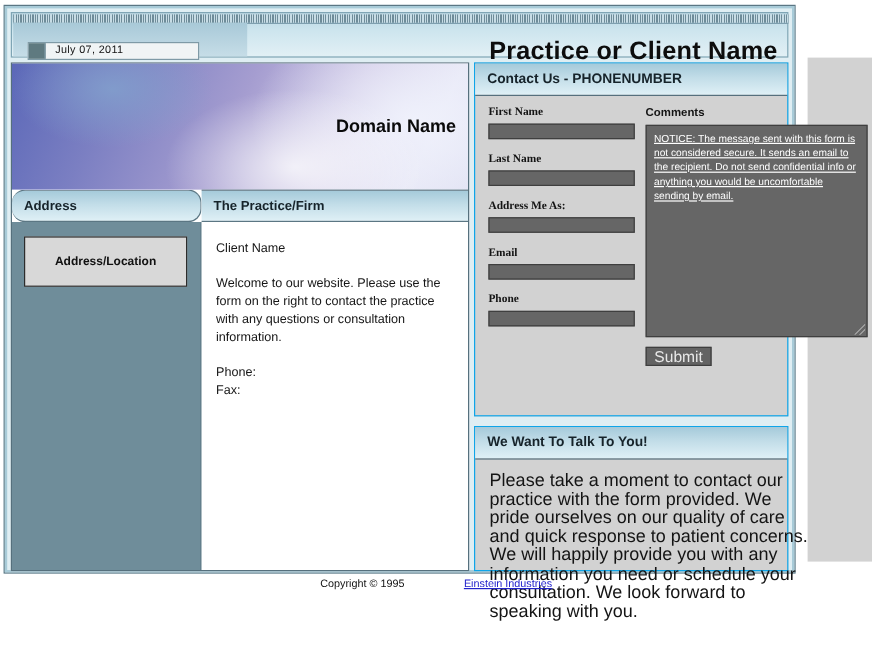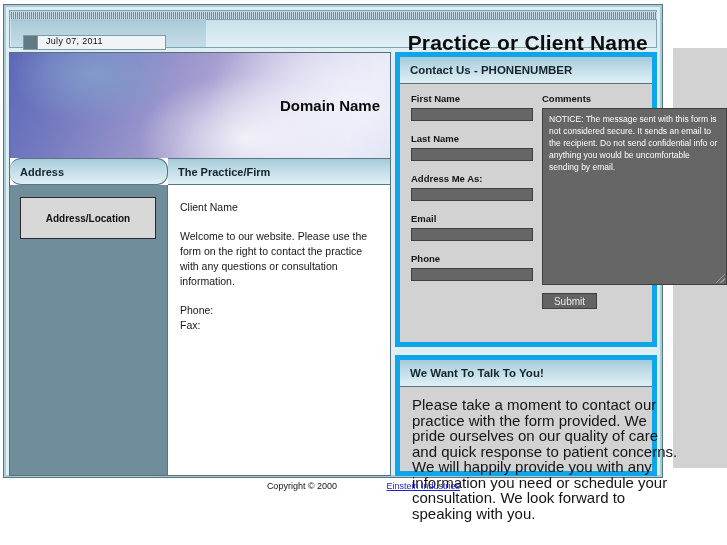--- a/index.html
+++ b/index.html
@@ -207,21 +207,21 @@
     position: absolute;
     left: 391px;
     top: 47px;
     width: 262px;
     height: 424px;
   }
   .panel {
     position: absolute;
     left: 0;
     width: 262px;
-    border: 5px solid #0ea5e9;
+    border: 1px solid #0ea5e9;
     box-sizing: border-box;
     background: #d2d2d2;
   }
   .panel-head {
     height: 26px;
     background: linear-gradient(to bottom, #a5cada 0%, #c2dde8 45%, #dff0f6 100%);
     border-bottom: 1px solid #56707d;
     display: flex;
     align-items: center;
     padding-left: 10px;
@@ -235,20 +235,21 @@
 
   .form-area {
     position: relative;
     height: 267px;
   }
   .form-left {
     position: absolute;
     left: 11px;
     top: 9px;
     width: 128px;
+    font-family: Liberation Serif, serif;
   }
   .fld-label {
     font-size: 9.5px;
     font-weight: bold;
     color: #141414;
     margin-bottom: 4px;
     white-space: nowrap;
   }
   .fld-input {
     width: 122px;
@@ -273,20 +274,21 @@
     width: 185px;
     height: 177px;
     background: #666666;
     border: 1px solid #3f3f3f;
     box-sizing: border-box;
     padding: 4px 6px;
     font-size: 8.5px;
     line-height: 12px;
     color: #ffffff;
     overflow: hidden;
+    text-decoration: underline;
   }
   .resize-grip {
     position: absolute;
     right: 1px;
     bottom: 1px;
     width: 9px;
     height: 9px;
     background:
       linear-gradient(135deg, transparent 0 45%, #9a9a9a 45% 55%, transparent 55% 100%),
       linear-gradient(135deg, transparent 0 70%, #9a9a9a 70% 80%, transparent 80% 100%);
@@ -294,21 +296,21 @@
   .submit-btn {
     position: absolute;
     left: 142px;
     top: 209px;
     width: 55px;
     height: 16px;
     background: #636363;
     border: 1px solid #3e3e3e;
     box-sizing: border-box;
     color: #e8e8e8;
-    font-size: 10px;
+    font-size: 13px;
     display: flex;
     align-items: center;
     justify-content: center;
   }
 
   .talk-body {
     padding: 10px 8px 8px 12px;
     font-size: 15px;
     line-height: 15.5px;
     color: #141414;
@@ -415,17 +417,17 @@
 
       <div class="panel panel-talk">
         <div class="panel-head">We Want To Talk To You!</div>
         <div class="talk-body">Please take a moment to contact our practice with the form provided. We pride ourselves on our quality of care and quick response to patient concerns. We will happily provide you with any information you need or schedule your consultation. We look forward to speaking with you.</div>
       </div>
 
     </div>
   </div>
 
   <div class="footer">
-    <span>Copyright © 2000</span>
+    <span>Copyright © 1995</span>
     <a href="#">Einstein Industries</a>
   </div>
 
 </div>
 
 </body></html>

